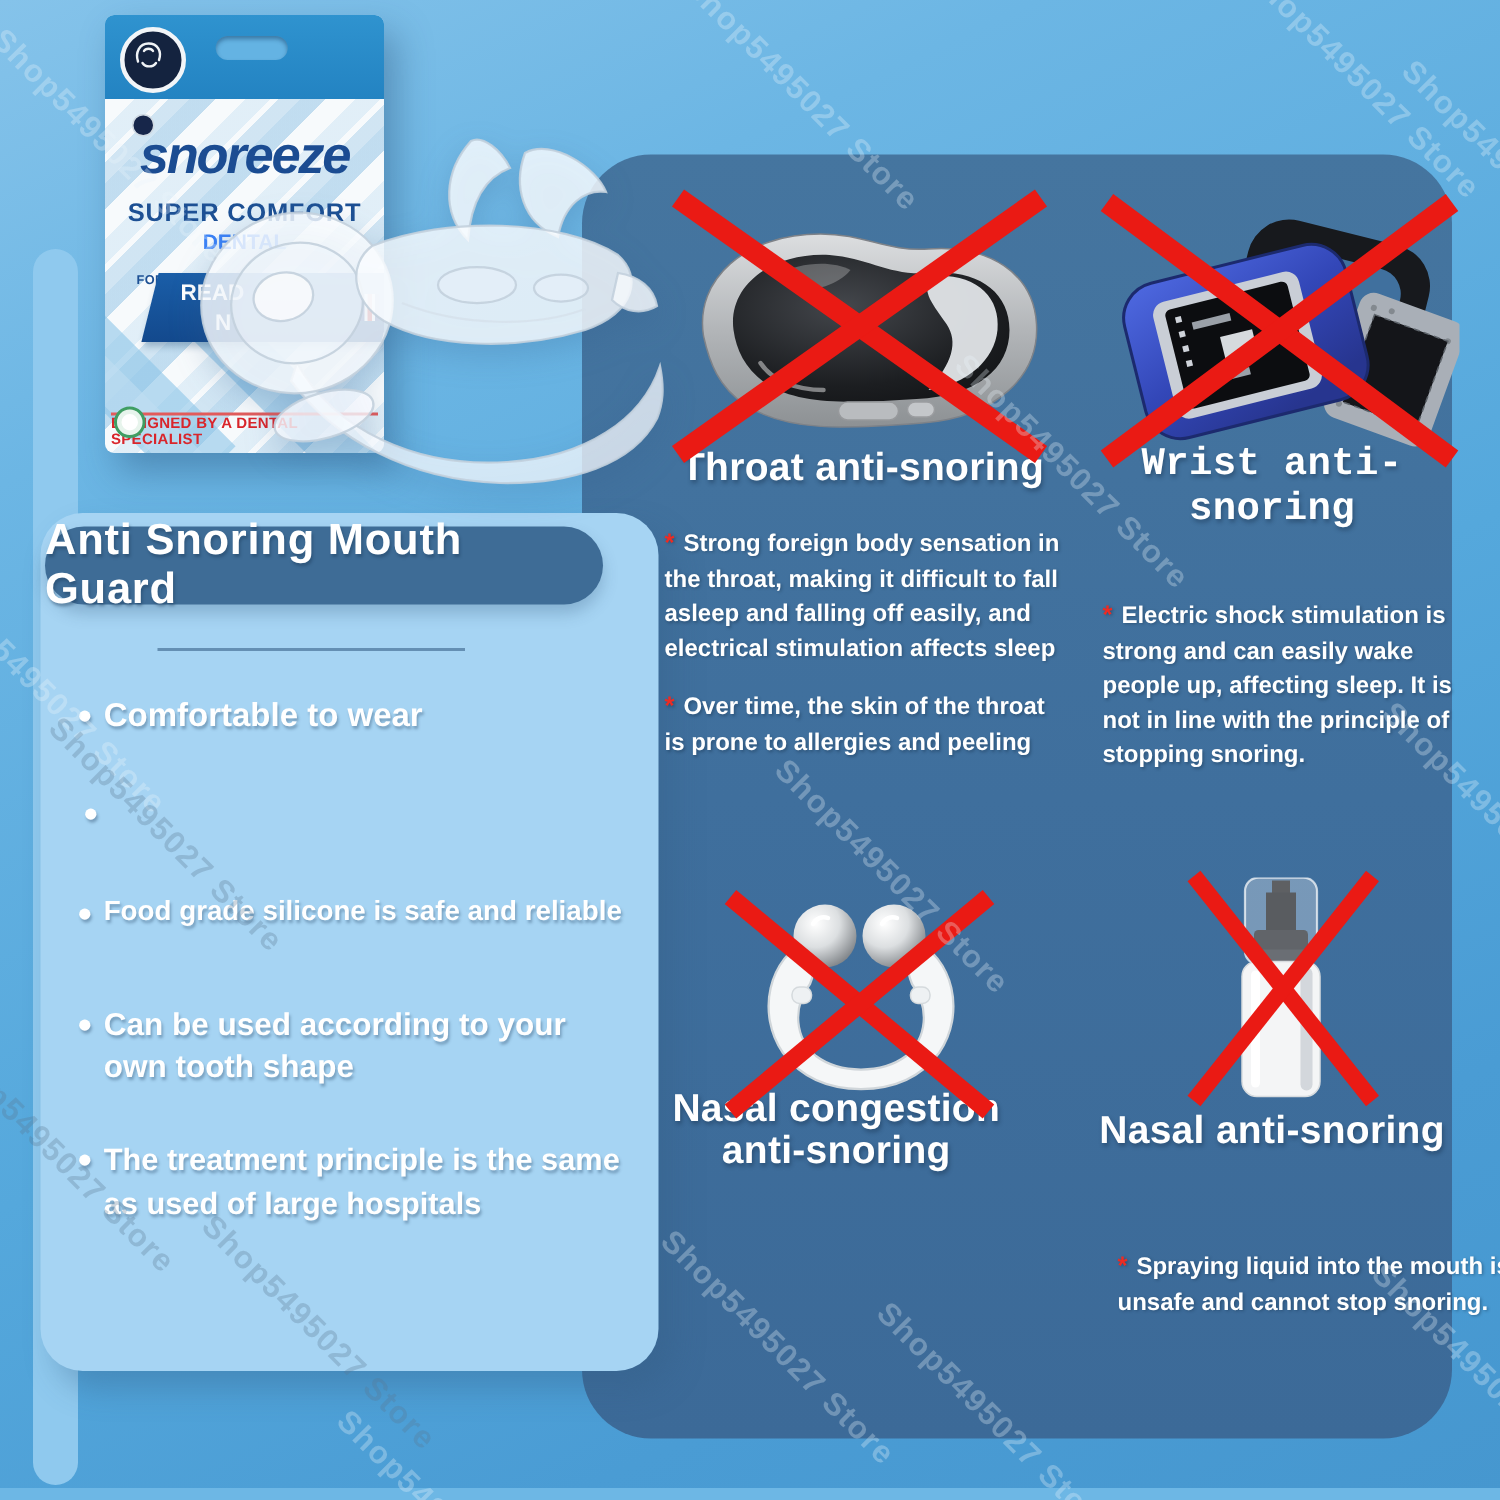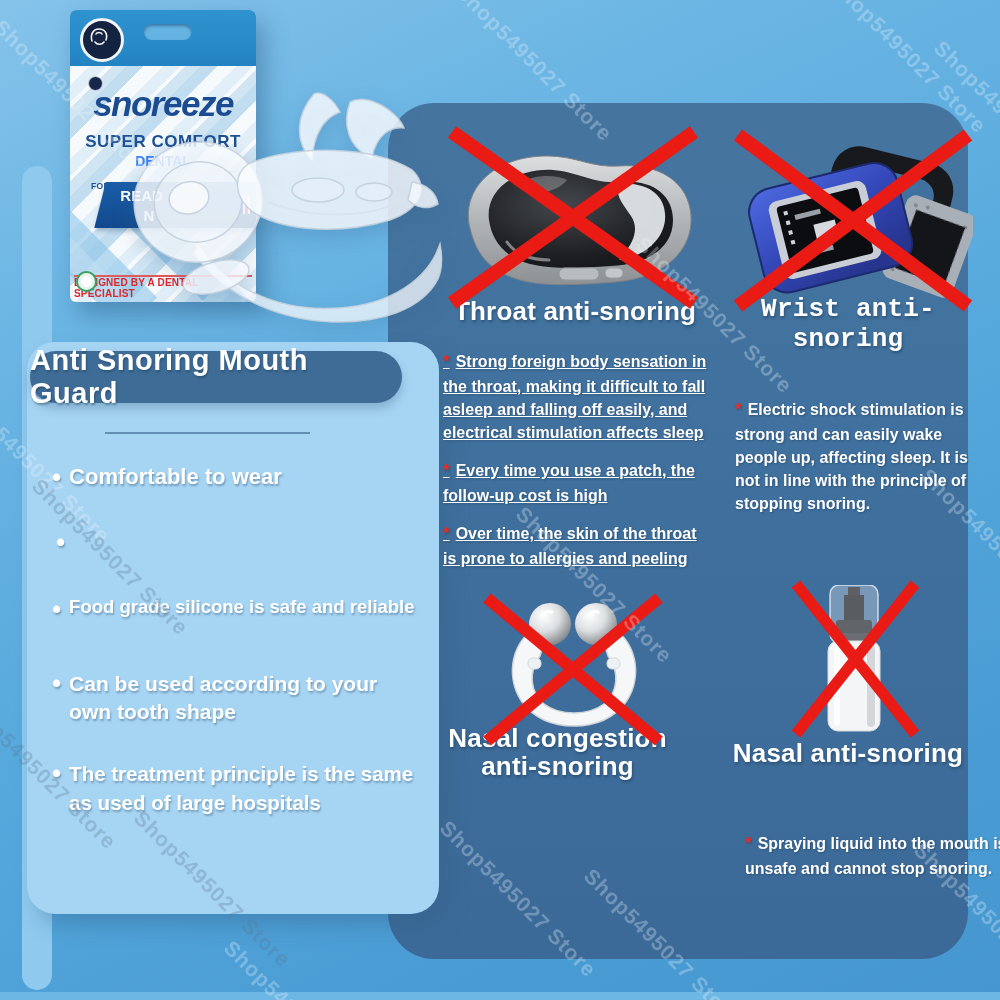--- a/index.html
+++ b/index.html
@@ -192,23 +192,22 @@
       <path d="M52,104 C60,116 76,122 94,122" fill="none" stroke="rgba(255,255,255,0.45)" stroke-width="3" stroke-linecap="round"></path>
       <rect x="104" y="130" width="40" height="12" rx="6" fill="#b9bcbf" stroke="#97999c"></rect>
       <rect x="150" y="130" width="18" height="10" rx="5" fill="#c4c7ca" stroke="#9b9da0"></rect>
     </svg>
   </div>
   <svg class="xmark" style="left:442px;top:125px;" width="262" height="185" viewBox="0 0 262 185">
     <line x1="10" y1="7" x2="252" y2="178" stroke="#ea1a14" stroke-width="14"></line>
     <line x1="252" y1="7" x2="10" y2="178" stroke="#ea1a14" stroke-width="14"></line>
   </svg>
   <div class="sec-title" style="left:440px;top:296px;width:270px;">Throat anti-snoring</div>
-  <div class="pts" style="left:443px;top:350px;width:268px;text-decoration:underline;">
+  <div class="pts" style="left:443px;top:350px;width:268px;">
     <div class="pt"><span class="ast">*</span><span>Strong foreign body sensation in the throat, making it difficult to fall asleep and falling off easily, and electrical stimulation affects sleep</span></div>
-    <div class="pt"><span class="ast">*</span><span>Every time you use a patch, the follow-up cost is high</span></div>
     <div class="pt"><span class="ast">*</span><span>Over time, the skin of the throat is prone to allergies and peeling</span></div>
   </div>
 
   <div class="img-wrap" style="left:738px;top:140px;">
     <svg width="235" height="158" viewBox="0 0 235 158">
       <defs>
         <linearGradient id="blu" x1="0" y1="0" x2="0.6" y2="1">
           <stop offset="0" stop-color="#4f6ae2"></stop>
             <stop offset="0.55" stop-color="#3347b8"></stop>
             <stop offset="1" stop-color="#27358f"></stop>

